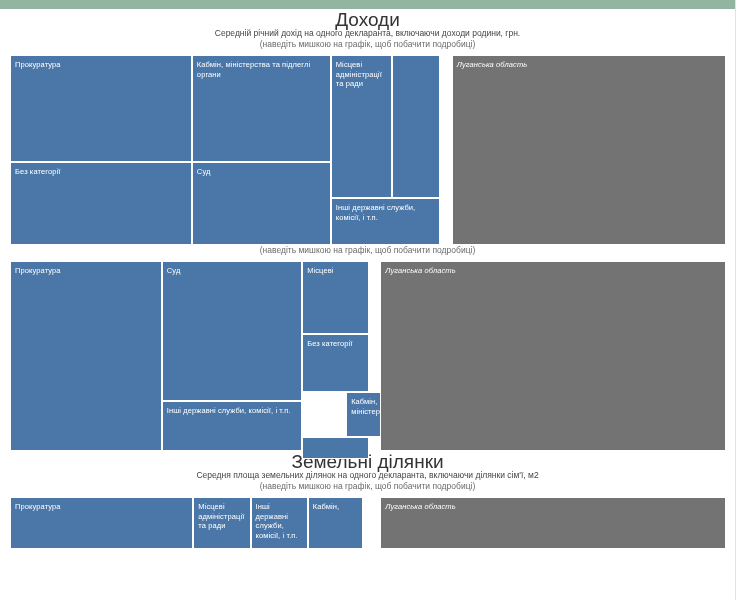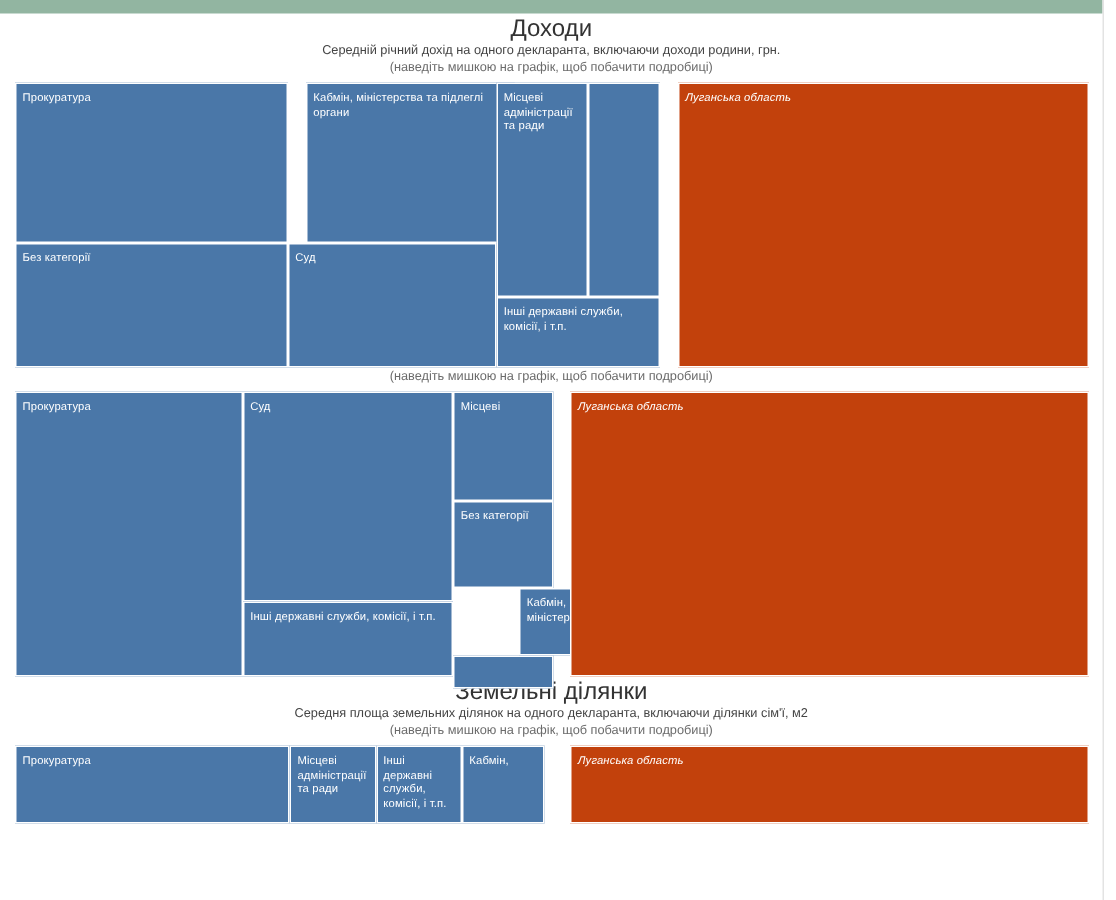--- a/index.html
+++ b/index.html
@@ -50,21 +50,21 @@
     width: 735px;
     height: 591px;
   }
 
   
   .section-head {
     text-align: center;
     color: #3c3c3c;
   }
   .section-title {
-    font-size: 16px;
+    font-size: 19px;
     line-height: 16px;
     font-weight: 400;
     color: #333333;
     padding-top: 3px;
   }
   .section-sub {
     font-size: 8.5px;
     line-height: 11px;
     color: #444444;
     font-weight: 400;
@@ -91,21 +91,21 @@
     position: absolute;
     overflow: hidden;
     border: 1px solid #ffffff;
     color: #ffffff;
     font-size: 7.5px;
     line-height: 9.5px;
     padding: 4px 4px 16px 4px;
     letter-spacing: 0.1px;
   }
   .cell.blue  { background: #4a77a8; }
-  .cell.green { background: #c2410c; }
+  .cell.green { background: #737373; }
 
   .cell-label {
     display: block;
     white-space: normal;
     word-break: break-word;
   }
 </style>
 </head>
 <body>
 
@@ -121,21 +121,21 @@
       <div class="section-sub">Середній річний дохід на одного декларанта, включаючи доходи родини, грн.</div>
       <div class="section-hint">(наведіть мишкою на графік, щоб побачити подробиці)</div>
     </div>
     <div class="treemap tm-1">
         <div class="cell blue" style="left: 0%; top: 0%; width: 25.4%; height: 56.5%;">
           <span class="cell-label">Прокуратура</span>
         </div>
         <div class="cell blue" style="left: 0%; top: 56.5%; width: 25.4%; height: 43.5%;">
           <span class="cell-label">Без категорії</span>
         </div>
-        <div class="cell blue" style="left: 25.4%; top: 0%; width: 19.4%; height: 56.5%; margin-left: 12px;">
+        <div class="cell blue" style="left: 25.4%; top: 0%; width: 19.4%; height: 56.5%;">
           <span class="cell-label">Кабмін, міністерства та підлеглі органи</span>
         </div>
         <div class="cell blue" style="left: 25.4%; top: 56.5%; width: 19.4%; height: 43.5%;">
           <span class="cell-label">Суд</span>
         </div>
         <div class="cell blue" style="left: 44.8%; top: 0%; width: 8.6%; height: 75.5%;">
           <span class="cell-label">Місцеві адміністрації та ради</span>
         </div>
         <div class="cell blue" style="left: 53.4%; top: 0%; width: 6.6%; height: 75.5%;">
           <span class="cell-label"></span>

